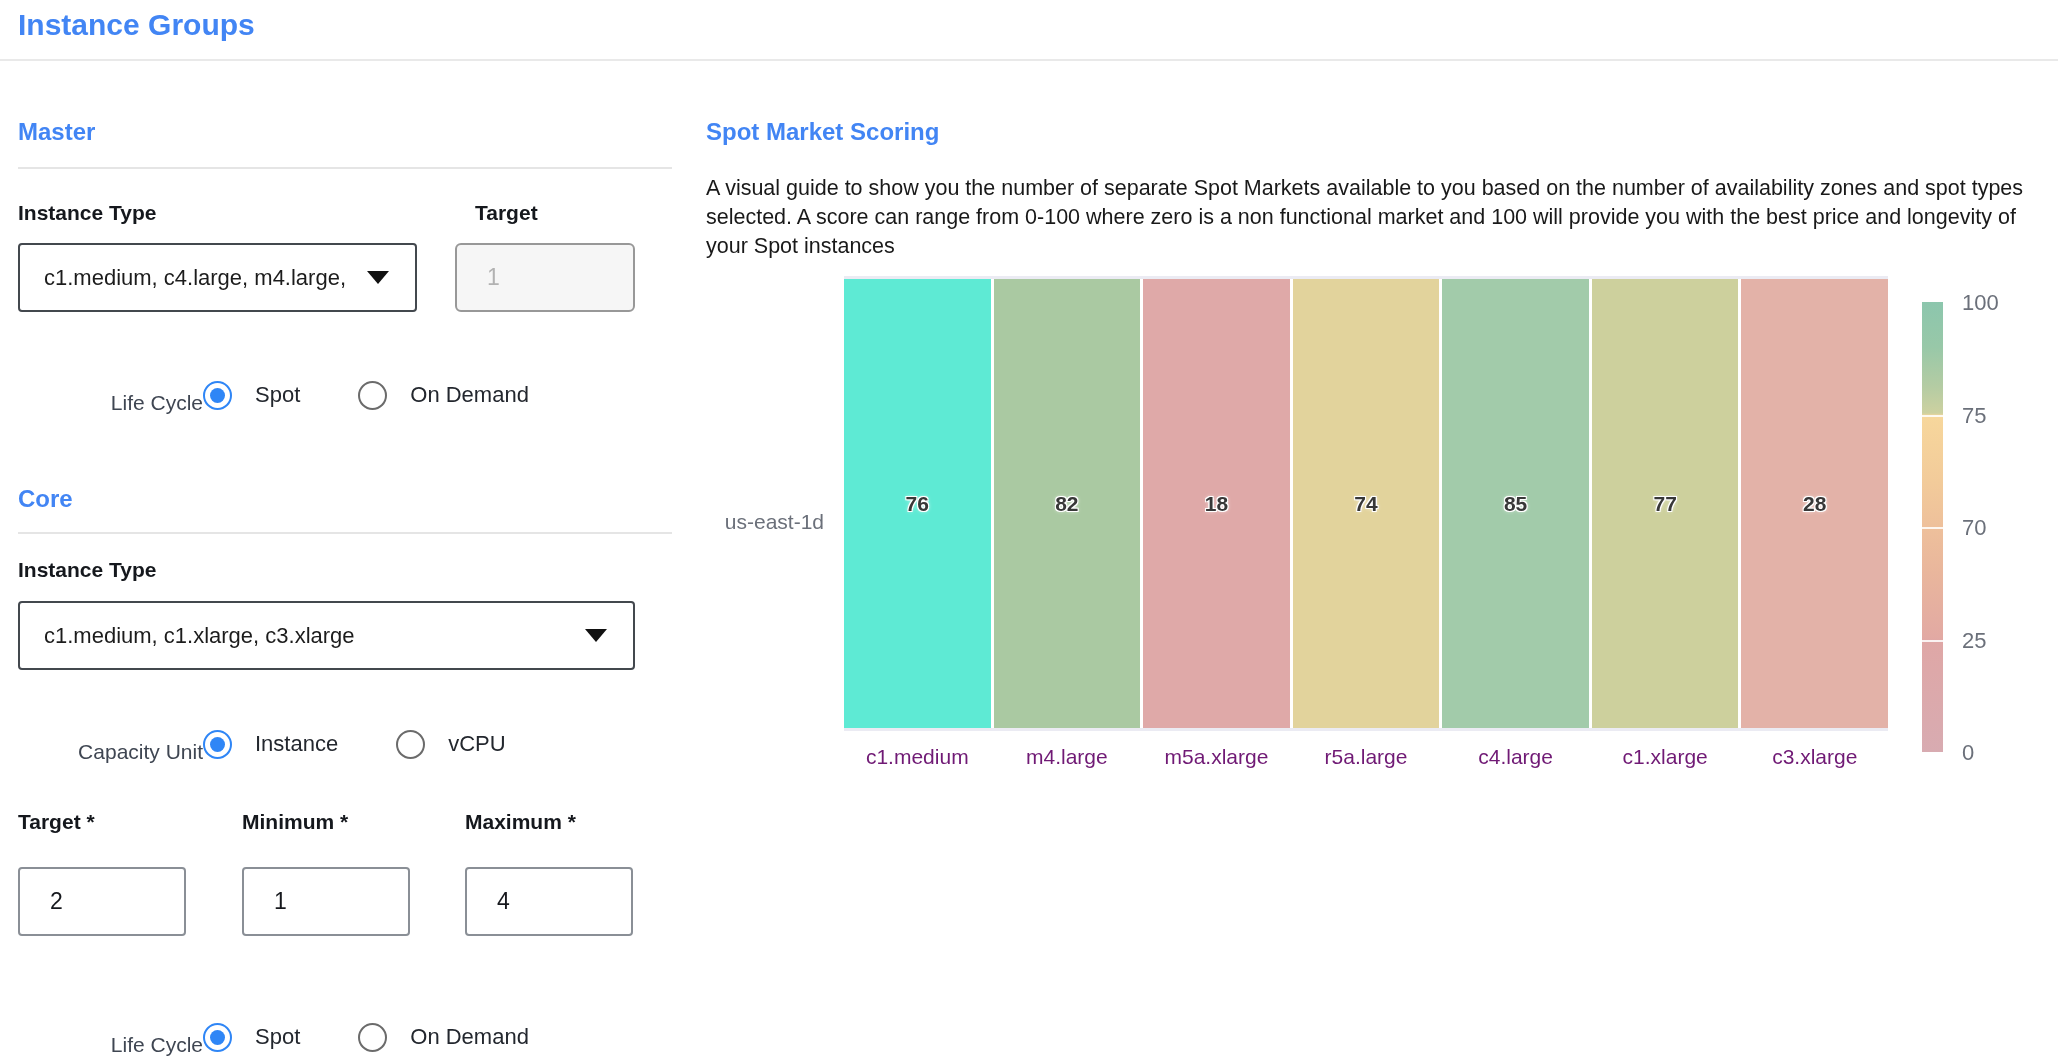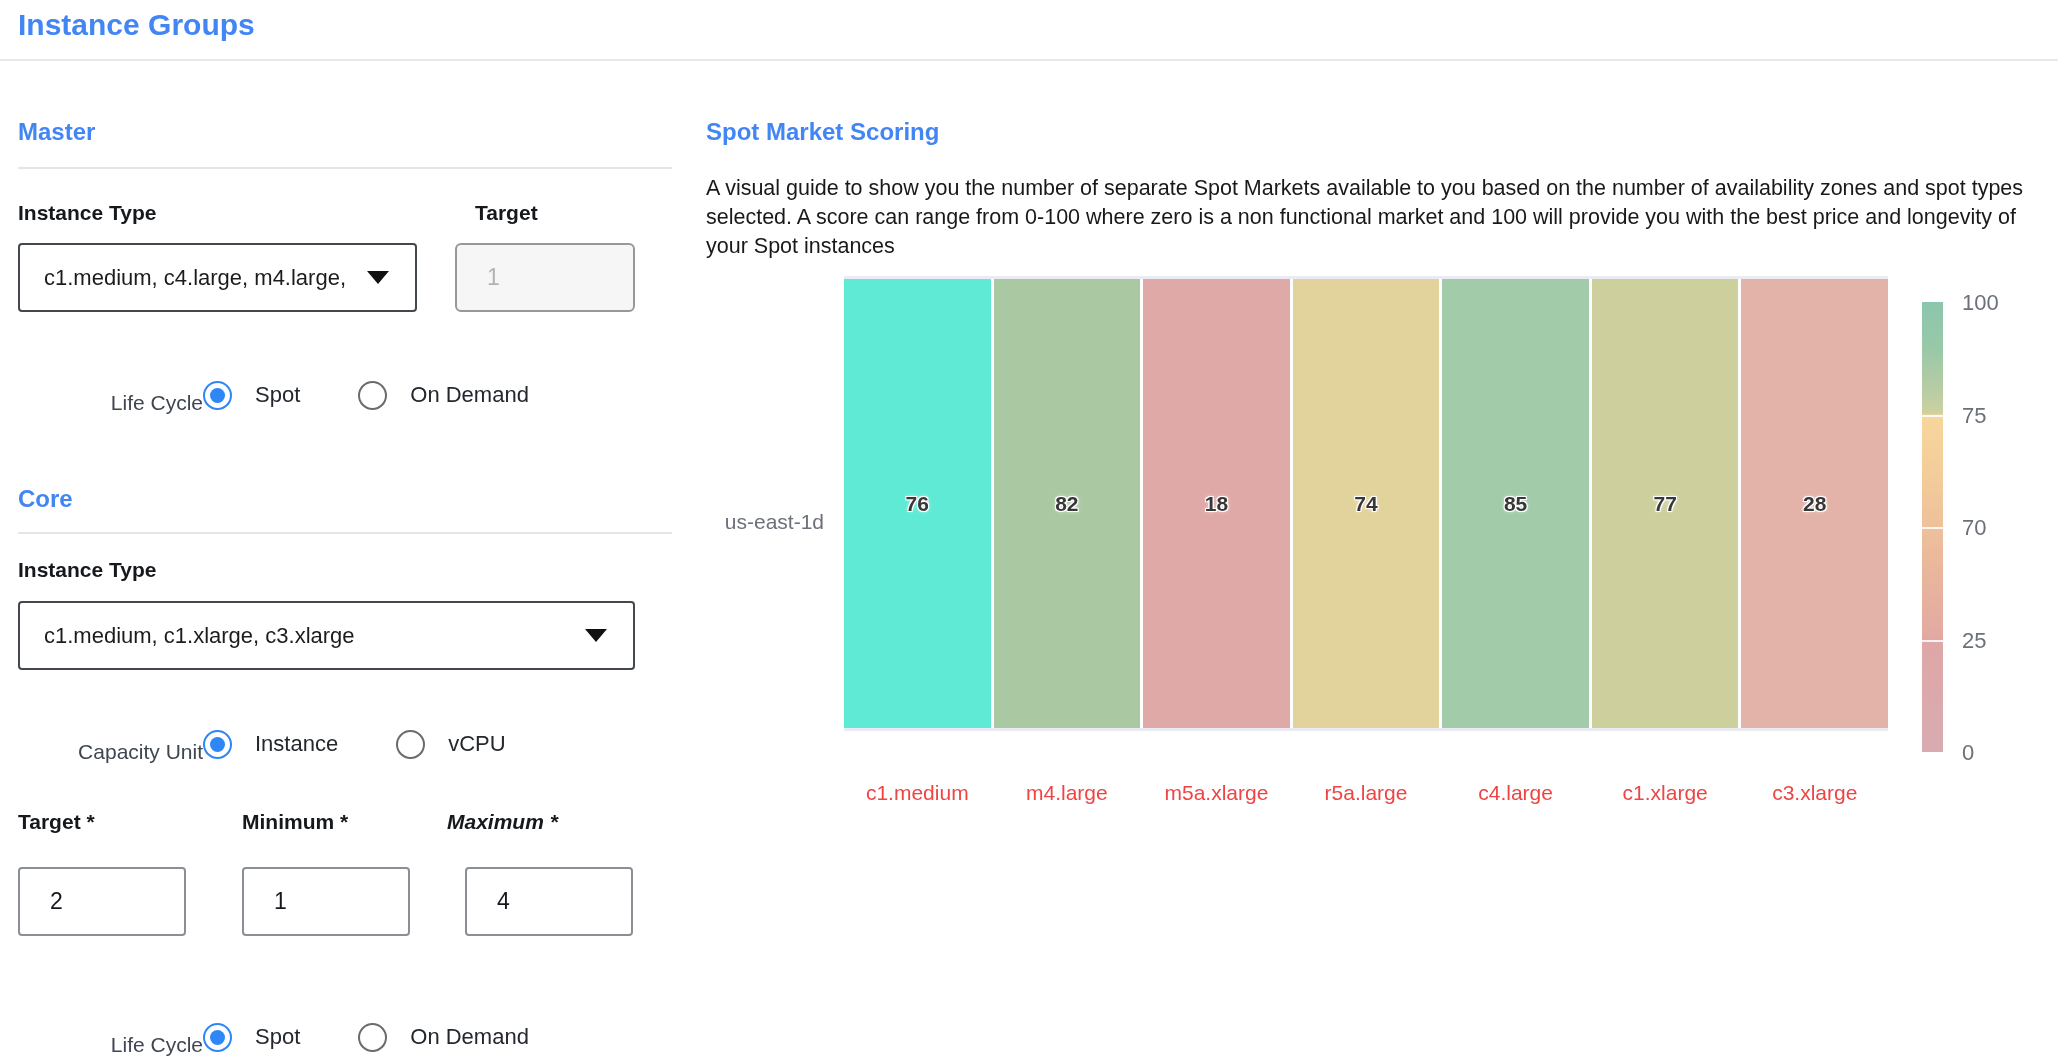--- a/index.html
+++ b/index.html
@@ -41,21 +41,21 @@
   .scoring-desc { width:1334px; font-size:21.5px; line-height:29px; color:#191919; }
 
   .heatmap { left:844px; top:276px; width:1044px; height:455px; display:flex; gap:3px;
              border-top:3px solid #ebebf3; border-bottom:3px solid #ebebf3; background:#fff; }
   .heat-cell { flex:1 1 0; display:flex; align-items:center; justify-content:center; }
   .heat-value { font-size:21px; font-weight:600; color:#383838;
                 text-shadow:-1px -1px 0 #fff,1px -1px 0 #fff,-1px 1px 0 #fff,1px 1px 0 #fff,0 0 4px #fff; }
 
   .row-label { left:688px; top:494px; width:136px; text-align:right; font-size:21px; color:#6b707a;margin-top:16px; }
   .col-labels { left:844px; top:745px; width:1044px; display:flex; gap:3px; }
-  .col-label { flex:1 1 0; text-align:center; font-size:21px; color:#ef4444;margin-top:36px; }
+  .col-label { flex:1 1 0; text-align:center; font-size:21px; color:#701a75; }
 
   .colorbar { left:1922px; top:302px; width:21px; height:450px;
               background:linear-gradient(to bottom,
                 #8cc6ad 0%, #98c8a8 10%, #b5cca3 19%, #cdd1a0 24.7%,
                 #f7d79c 25.3%, #f2cb9a 40%, #eec09b 50%,
                 #e9b69c 60%, #e2a9a3 74.7%,
                 #dfa7a6 75.3%, #d8abb1 100%); }
   .cb-line { position:absolute; left:0; width:100%; height:2px; background:rgba(255,255,255,.85); }
   .cb-tick { position:absolute; left:1962px; width:60px; font-size:22px; color:#6b707a; }
 </style>
@@ -111,21 +111,21 @@
       <span class="opt-label">Instance</span>
     </span>
     <span class="radio-opt">
       <span class="radio"></span>
       <span class="opt-label">vCPU</span>
     </span>
   </div>
 
   <div class="abs field-label" style="left:18px; top:810px;">Target *</div>
   <div class="abs field-label" style="left:242px; top:810px;">Minimum *</div>
-  <div class="abs field-label" style="left:447px; top:810px;font-style:italic;">Maximum *</div>
+  <div class="abs field-label" style="left:465px; top:810px;">Maximum *</div>
 
   <div class="abs text-input" style="left:18px; top:867px; width:168px;">
     <span>2</span>
   </div>
   <div class="abs text-input" style="left:242px; top:867px; width:168px;">
     <span>1</span>
   </div>
   <div class="abs text-input" style="left:465px; top:867px; width:168px;">
     <span>4</span>
   </div>

